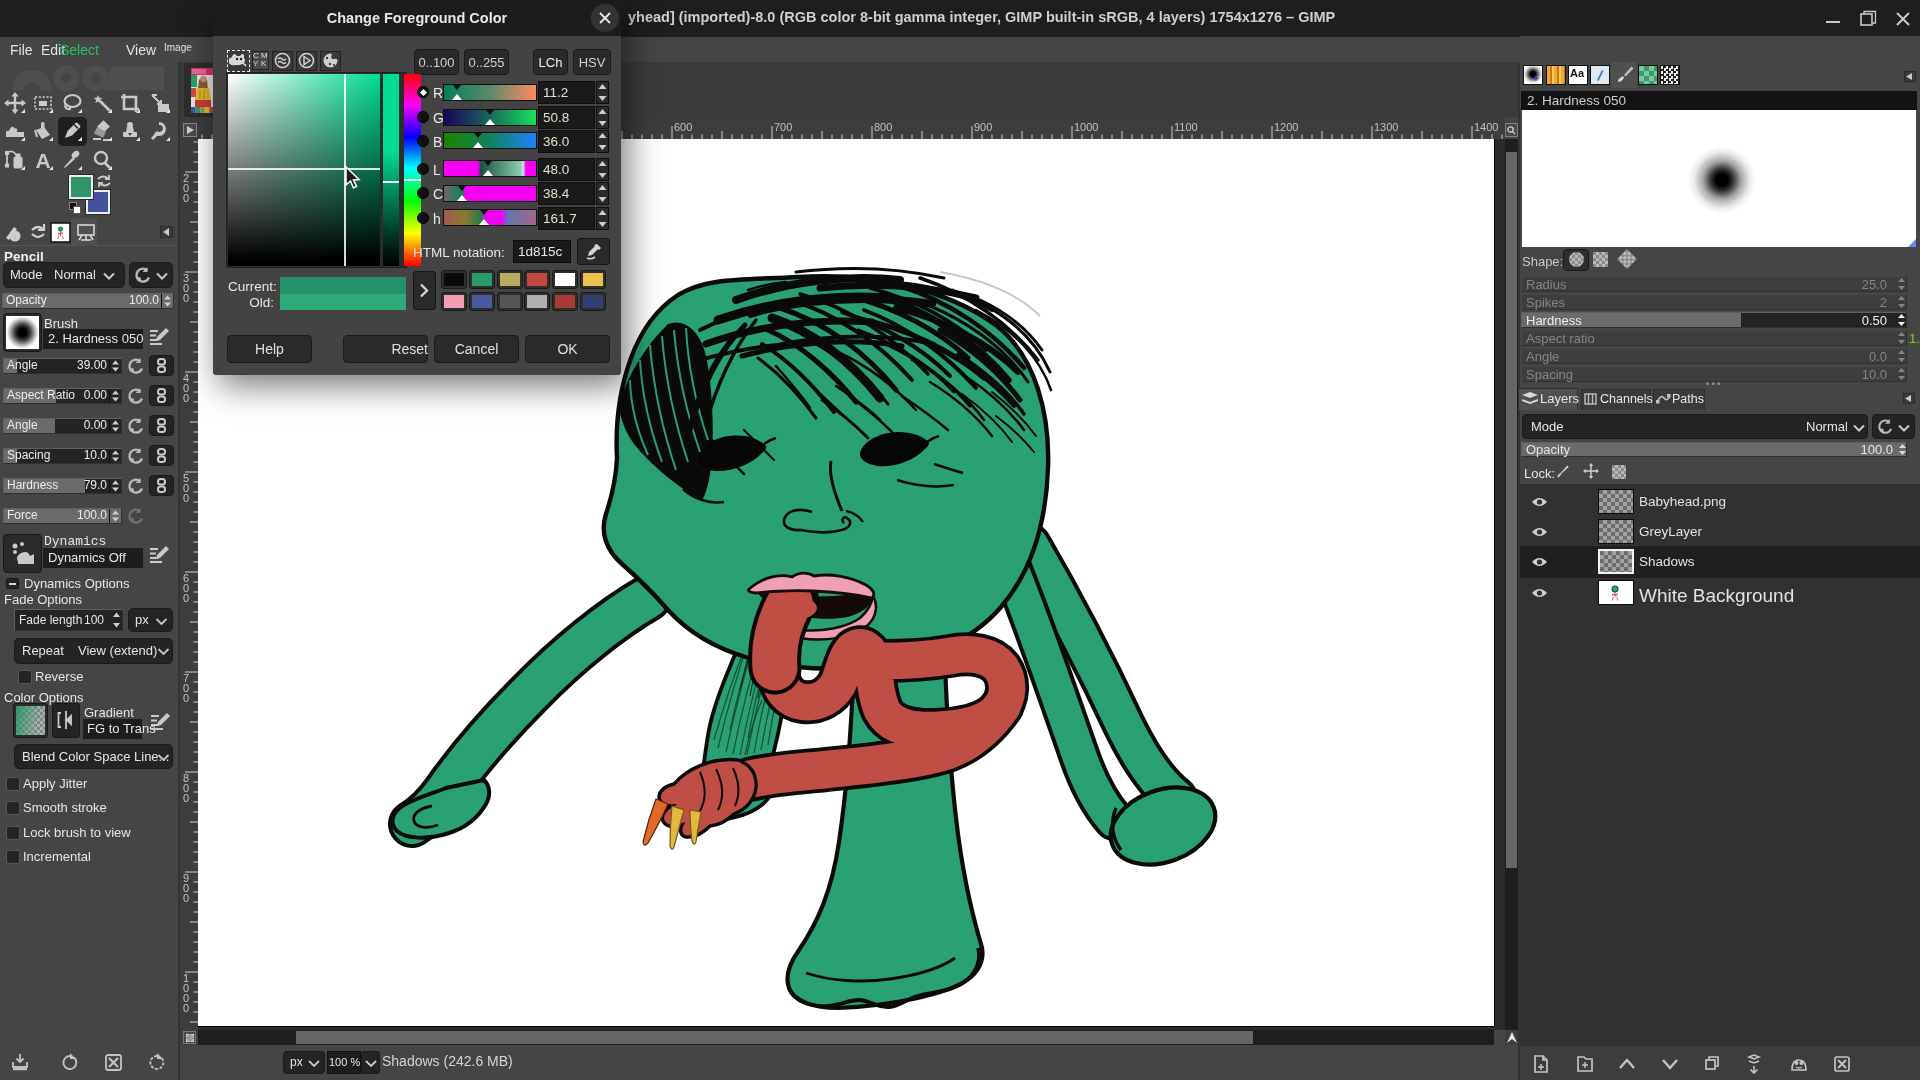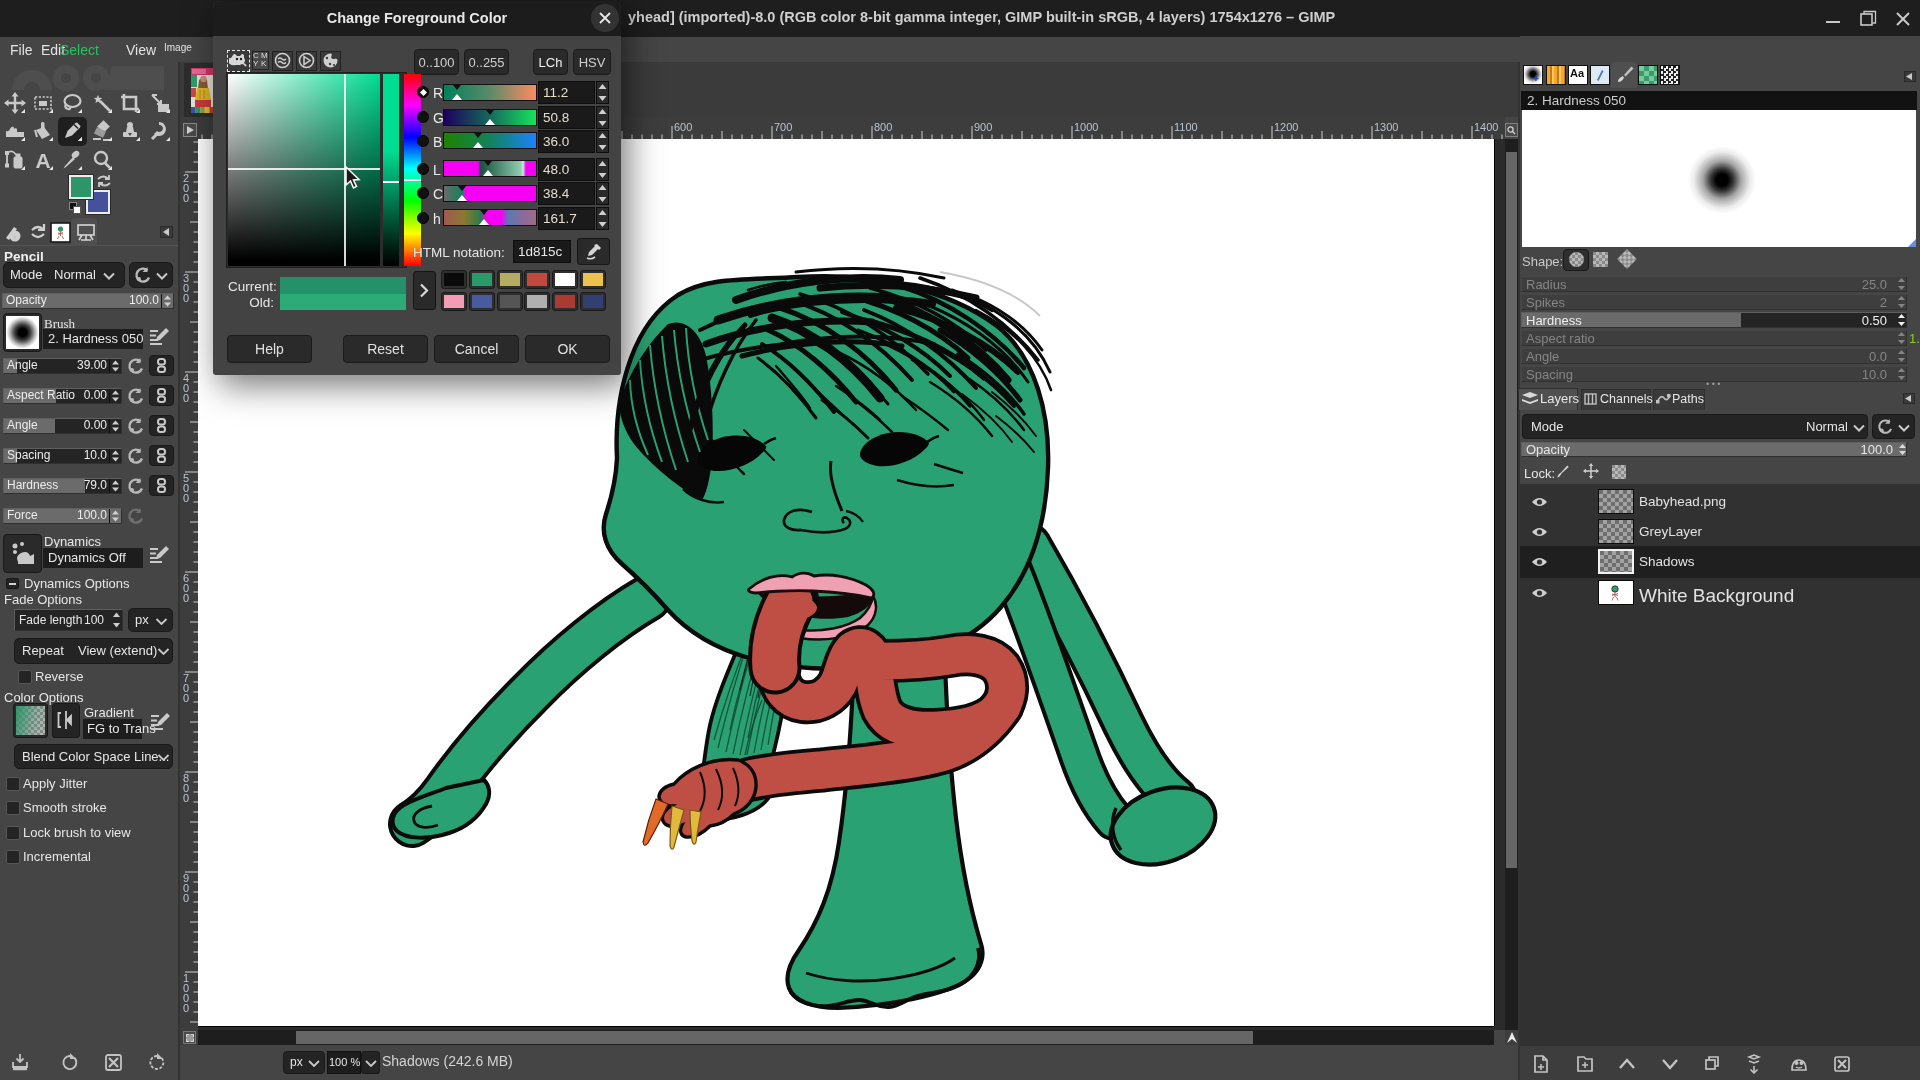--- a/index.html
+++ b/index.html
@@ -194,21 +194,21 @@
 <div class="ab txt" style="left:6px;top:293px;font-size:12px;color:#ececec;">Opacity</div>
 <div class="ab txt" style="left:2px;top:293px;font-size:12px;color:#ececec;width:157px;text-align:right;">100.0</div>
 <div class="ab" style="left:161px;top:294px;width:1px;height:14px;background:#111;"></div>
 <svg class="ab" style="left:162px;top:294px" width="11" height="14" viewBox="0 0 11 14">
     <path d="M5.5 1.5 l3.5 4 h-7 z" fill="#cfcfcf"></path>
     <path d="M5.5 12.5 l3.5 -4 h-7 z" fill="#cfcfcf"></path>
   </svg>
 <div class="ab" style="left:3px;top:313px;width:39px;height:39px;background:#2a2a2a;border:1px solid #191919;border-radius:4px;"></div>
 <div class="ab" style="left:6px;top:316px;width:33px;height:33px;background:#fff;"></div>
 <div class="ab" style="left:6px;top:316px;width:33px;height:33px;background:radial-gradient(circle at 50% 50%, #000 0px, #000 4px, rgba(0,0,0,.75) 8px, rgba(0,0,0,.25) 13px, rgba(0,0,0,0) 16px);"></div>
-<div class="ab txt" style="left:44px;top:316px;font-size:13px;font-family:Liberation Serif, serif;">Brush</div>
+<div class="ab txt" style="left:44px;top:316px;font-size:13px;">Brush</div>
 <div class="ab" style="left:43px;top:329px;width:100px;height:20px;background:#1d1d1d;"></div>
 <div class="ab txt" style="left:48px;top:331px;font-size:13px;">2. Hardness 050</div>
 <svg class="ab" style="left:149px;top:327px" width="21" height="19" viewBox="0 0 21 19">
     <g stroke="#c9c9c9" stroke-width="2">
       <path d="M1 4 h8 M1 8.5 h6 M1 13 h8 M1 17 h12"></path>
       <path d="M17 1 l3 3 -9 9 -4 1 1 -4 z" fill="#c9c9c9" stroke="none"></path>
     </g>
   </svg>
 <div class="ab" style="left:3px;top:358px;width:119px;height:16px;background:#242424;border:1px solid #5f5f5f;border-right-color:#303030;border-bottom-color:#303030;"></div>
 <div class="ab" style="left:4px;top:359px;width:13px;height:14px;background:#6b6b6b;"></div>
@@ -331,21 +331,21 @@
   </svg>
 <div class="ab" style="left:3px;top:534px;width:39px;height:39px;background:#2a2a2a;border:1px solid #191919;border-radius:4px;"></div>
 <svg class="ab" style="left:9px;top:540px" width="27" height="27" viewBox="0 0 27 27">
     <g fill="#c9c9c9">
       <circle cx="6" cy="6" r="2.5"></circle>
       <circle cx="13" cy="4" r="2"></circle>
       <circle cx="6" cy="12" r="2"></circle>
       <path d="M9 22 q-3 -6 3 -9 q7 -3 9 3 l4 -2 v10 h-16 z"></path>
     </g>
   </svg>
-<div class="ab txt" style="left:44px;top:534px;font-size:13px;">Dynamics</div>
+<div class="ab txt" style="left:44px;top:534px;font-size:13px;font-family:Liberation Mono, monospace;">Dynamics</div>
 <div class="ab" style="left:43px;top:548px;width:100px;height:20px;background:#1d1d1d;"></div>
 <div class="ab txt" style="left:48px;top:550px;font-size:13px;">Dynamics Off</div>
 <svg class="ab" style="left:149px;top:545px" width="21" height="19" viewBox="0 0 21 19">
     <g stroke="#c9c9c9" stroke-width="2">
       <path d="M1 4 h8 M1 8.5 h6 M1 13 h8 M1 17 h12"></path>
       <path d="M17 1 l3 3 -9 9 -4 1 1 -4 z" fill="#c9c9c9" stroke="none"></path>
     </g>
   </svg>
 <div class="ab" style="left:6px;top:578px;width:13px;height:11px;background:#242424;border:1px solid #181818;border-radius:2px;"></div>
 <div class="ab" style="left:9px;top:583px;width:7px;height:2px;background:#d0d0d0;"></div>
@@ -1261,16 +1261,16 @@
 <div class="ab" style="left:499.6px;top:294.5px;width:20px;height:13px;background:#555555;"></div>
 <div class="ab" style="left:524.4px;top:291.5px;width:26px;height:19px;background:#2e2e2e;border:1px solid #1a1a1a;border-radius:3px;"></div>
 <div class="ab" style="left:527.4px;top:294.5px;width:20px;height:13px;background:#b0b0b0;"></div>
 <div class="ab" style="left:552.2px;top:291.5px;width:26px;height:19px;background:#2e2e2e;border:1px solid #1a1a1a;border-radius:3px;"></div>
 <div class="ab" style="left:555.2px;top:294.5px;width:20px;height:13px;background:#aa3b34;"></div>
 <div class="ab" style="left:580.0px;top:291.5px;width:26px;height:19px;background:#2e2e2e;border:1px solid #1a1a1a;border-radius:3px;"></div>
 <div class="ab" style="left:583.0px;top:294.5px;width:20px;height:13px;background:#333f72;"></div>
 <div class="ab btn" style="left:227px;top:335px;width:85px;height:28px;"></div>
 <div class="ab txt" style="left:227px;top:341px;font-size:14px;color:#e0e0e0;width:85px;text-align:center;">Help</div>
 <div class="ab btn" style="left:343px;top:335px;width:85px;height:28px;"></div>
-<div class="ab txt" style="left:343px;top:341px;font-size:14px;color:#e0e0e0;width:85px;text-align:center;">Reset</div>
+<div class="ab txt" style="left:343px;top:341px;font-size:14px;color:#e0e0e0;width:85px;text-align:right;">Reset</div>
 <div class="ab btn" style="left:434px;top:335px;width:85px;height:28px;"></div>
 <div class="ab txt" style="left:434px;top:341px;font-size:14px;color:#e0e0e0;width:85px;text-align:center;">Cancel</div>
 <div class="ab btn" style="left:525px;top:335px;width:85px;height:28px;"></div>
 <div class="ab txt" style="left:525px;top:341px;font-size:14px;color:#e0e0e0;width:85px;text-align:center;">OK</div>
 </body></html>

